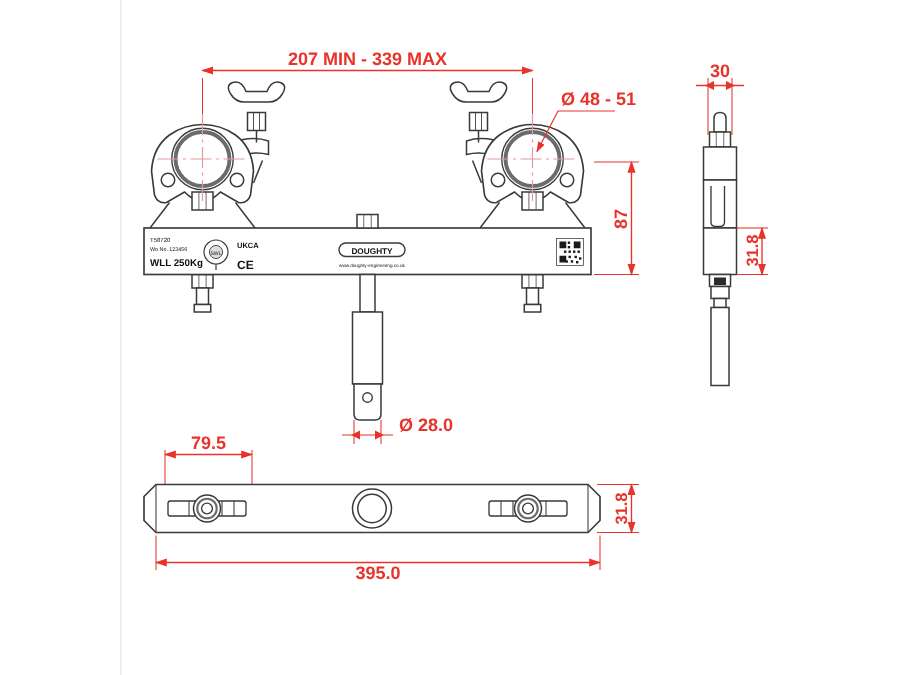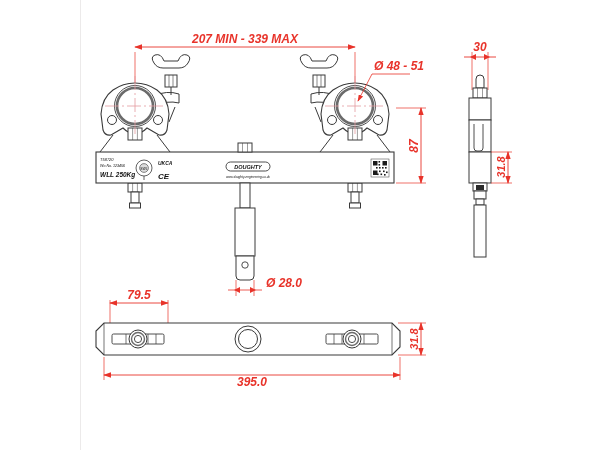--- a/index.html
+++ b/index.html
@@ -1,18 +1,18 @@
 <!DOCTYPE html>
 <html><head>
 <meta charset="utf-8">
 <style>
   html,body{margin:0;padding:0;background:#ffffff;}
   body{width:610px;height:450px;overflow:hidden;
        font-family:"Liberation Sans",sans-serif;}
-  #sheet{position:relative;width:610px;height:403px;background:#ffffff;font-style:italic;}
+  #sheet{position:relative;width:610px;height:403px;background:#ffffff;}
   #frame{position:absolute;left:80px;top:0;width:530px;height:450px;
          border-left:1px solid #eceaea;box-sizing:border-box;}
   svg{position:absolute;left:0;top:0;}
   .dimtxt{fill:#e8332a;font-family:"Liberation Sans",sans-serif;
           font-weight:bold;font-size:12px;}
   .dimtxt.sm{font-size:11px;}
   .lbl{font-family:"Liberation Sans",sans-serif;fill:#111;}
 </style>
 </head>
 <body>

